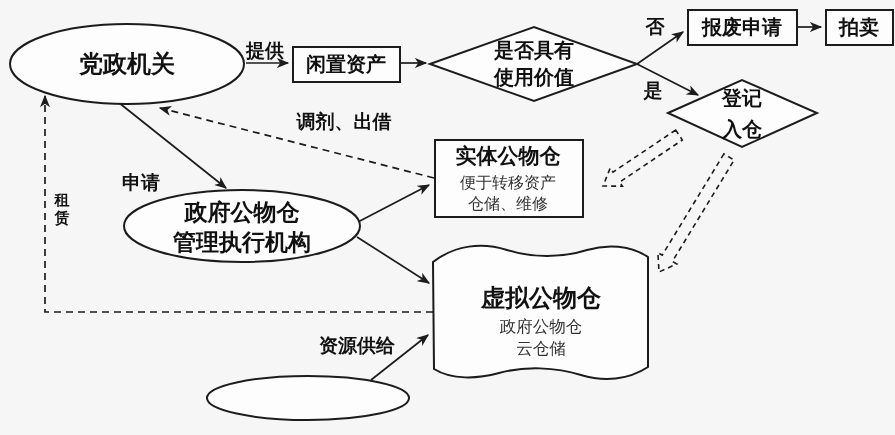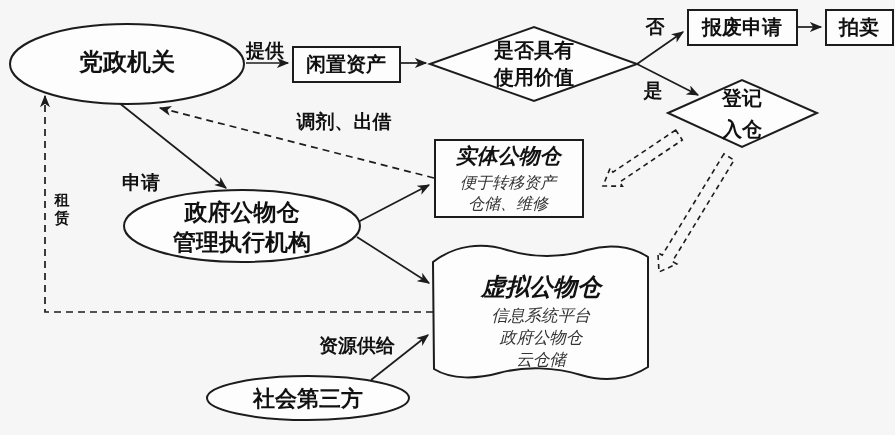--- a/index.html
+++ b/index.html
@@ -20,27 +20,27 @@
   .shape{fill:var(--shape_fill);stroke:var(--stroke);stroke-width:2;}
   .edge{fill:none;stroke:var(--stroke);stroke-width:1.7;}
   .dashed{stroke-dasharray:7 5;}
   .blockarrow{fill:none;stroke:var(--stroke);stroke-width:1.6;stroke-dasharray:5 4;stroke-linejoin:miter;}
   #arr path{fill:var(--stroke);}
   .lbl{
     position:absolute;transform:translate(-50%,-50%);
     text-align:center;color:var(--text);white-space:nowrap;
     font-weight:bold;line-height:1.3;
   }
-  .f24{font-size:24px;line-height:1.22;font-family:Liberation Mono, monospace;}
+  .f24{font-size:24px;line-height:1.22;}
   .f23{font-size:23px;line-height:1.3;}
   .f22{font-size:22px;}
   .f20{font-size:20px;line-height:1.35;}
   .f19{font-size:19px;}
   .reg{font-size:20px;line-height:1.55;}
-  .node-block{display:flex;flex-direction:column;align-items:center;font-style:italic;}
+  .node-block{display:flex;flex-direction:column;align-items:center;}
   .pw-title{font-size:21px;font-weight:bold;margin-bottom:3px;}
   .pw-sub{font-size:16px;font-weight:normal;color:var(--subtext);line-height:1.32;}
   .vw-title{font-size:24px;font-weight:bold;margin-bottom:3px;}
   .vw-sub{font-size:16.5px;font-weight:normal;color:var(--subtext);line-height:1.32;}
   .vertical{white-space:normal;width:22px;word-break:break-all;line-height:1.2;font-size:15px;}
 </style>
 </head>
 <body>
 
 <div class="canvas">
@@ -107,31 +107,29 @@
   </div>
 
   <div class="lbl node-block" style="left:508px;top:178px;">
     <div class="pw-title">实体公物仓</div>
     <div class="pw-sub">便于转移资产</div>
     <div class="pw-sub">仓储、维修</div>
   </div>
 
   <div class="lbl node-block" style="left:541px;top:321px;justify-content:space-between;">
     <div class="vw-title">虚拟公物仓</div>
-    <div class="vw-sub">信息系统平台</div>
     <div class="vw-sub">政府公物仓</div>
     <div class="vw-sub">云仓储</div>
   </div>
 
   <div class="lbl f23" style="left:242px;top:227px;">
     <div>政府公物仓</div>
     <div>管理执行机构</div>
   </div>
 
-  <div class="lbl f22" style="left:308px;top:398px;">社会第三方</div>
 
   <div class="lbl f19" style="left:265px;top:43px;margin-top:7px;">提供</div>
   <div class="lbl f19" style="left:655px;top:26px;">否</div>
   <div class="lbl f19" style="left:653px;top:90px;">是</div>
   <div class="lbl f19" style="left:141px;top:158px;margin-top:24px;">申请</div>
   <div class="lbl f19" style="left:344px;top:121px;">调剂、出借</div>
   <div class="lbl vertical" style="left:62px;top:209px;">租赁</div>
   <div class="lbl f19" style="left:357px;top:345px;">资源供给</div>
 </div>
 

